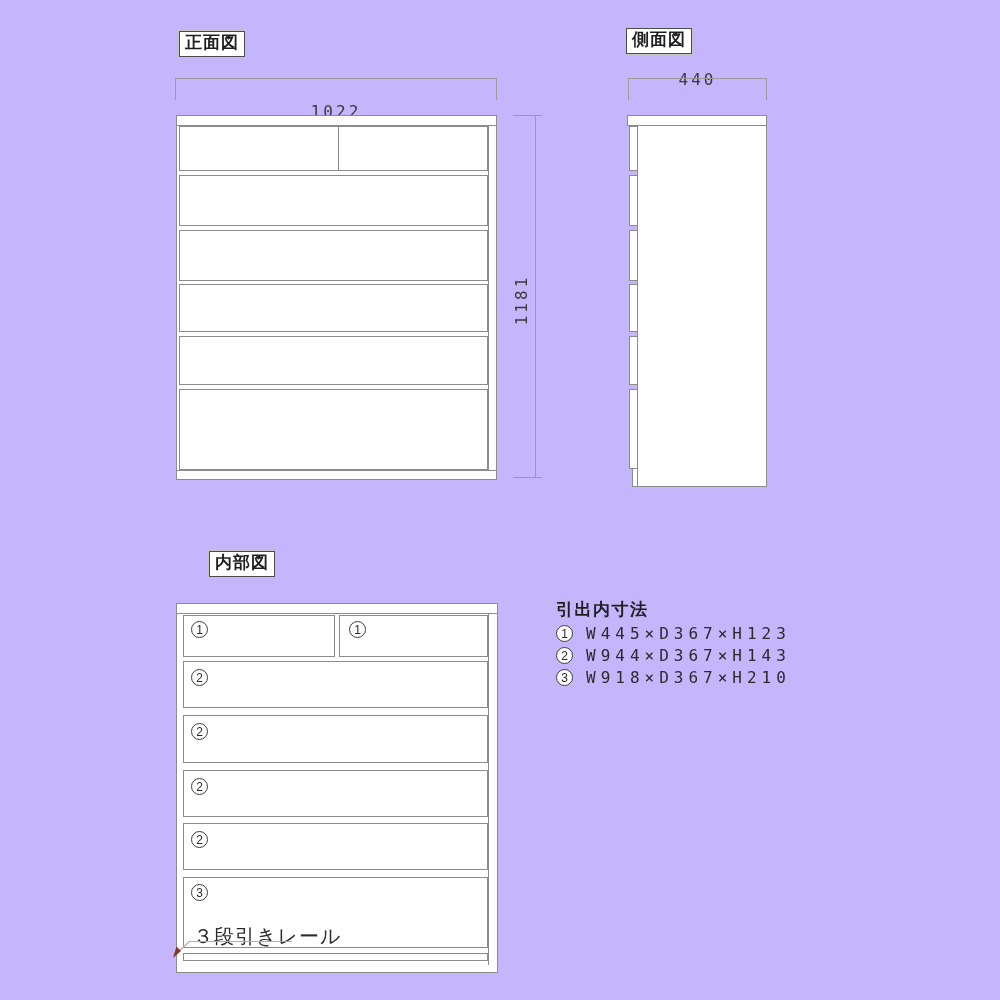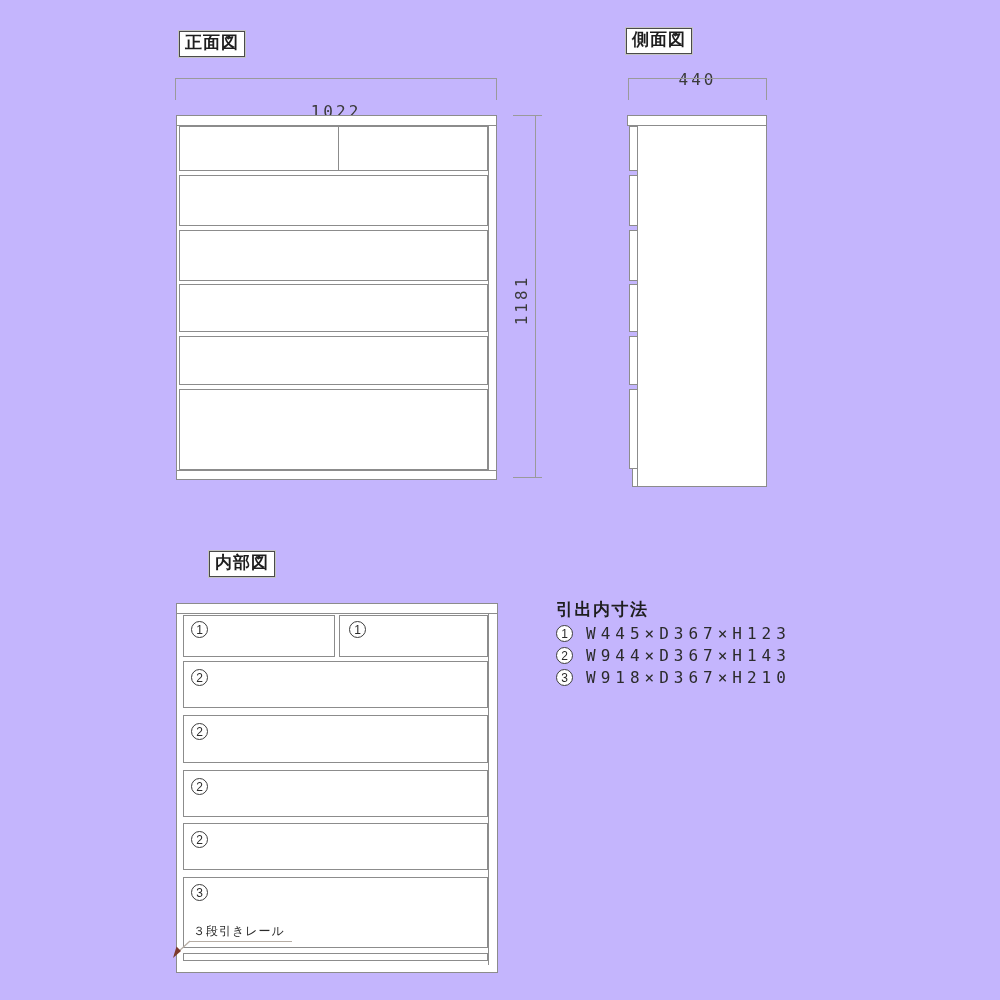--- a/index.html
+++ b/index.html
@@ -75,21 +75,21 @@
     font-family:"DejaVu Sans Mono","Liberation Sans",monospace;
     font-size:16px;
     letter-spacing:5px;
     color:#2b2b2b;
     white-space:nowrap;
   }
 
   .rail-note {
     position:absolute;
     left:193px; top:923px;
-    font-size:12px;
+    font-size:20px;
     letter-spacing:1px;
     color:#2b2b2b;
     white-space:nowrap;
   }
   .rail-underline { position:absolute; left:190px; top:941px; width:102px; height:1px; background:#b6ada4; }
 </style>
 </head>
 <body>
 
 <div class="canvas">

